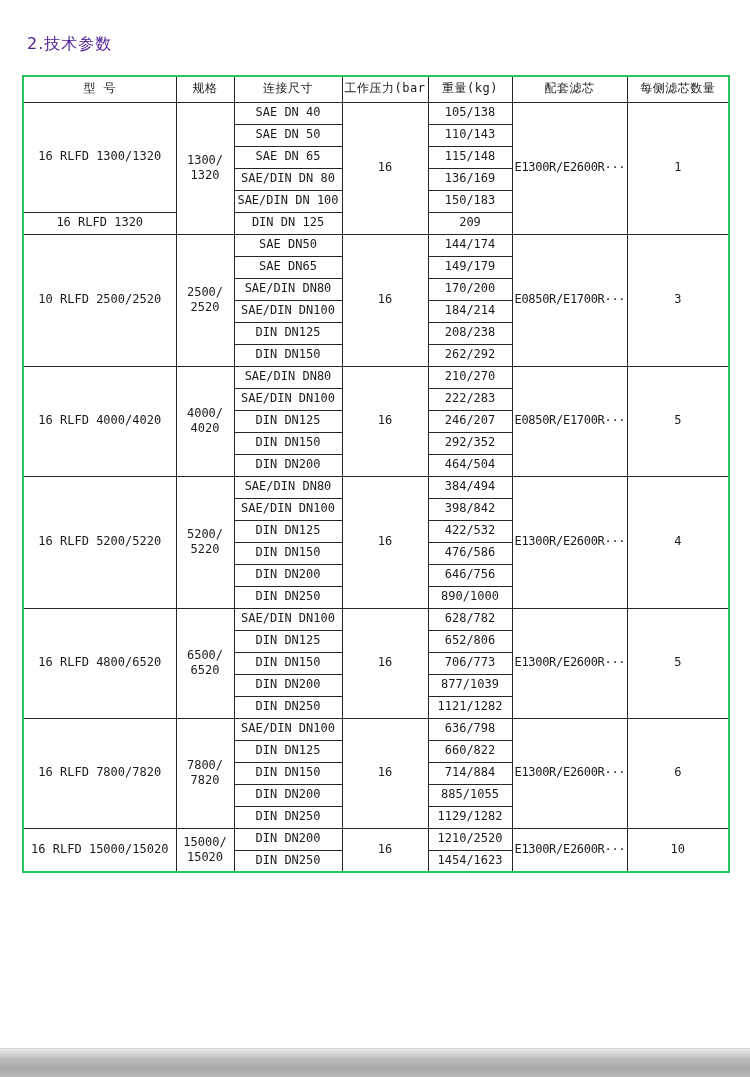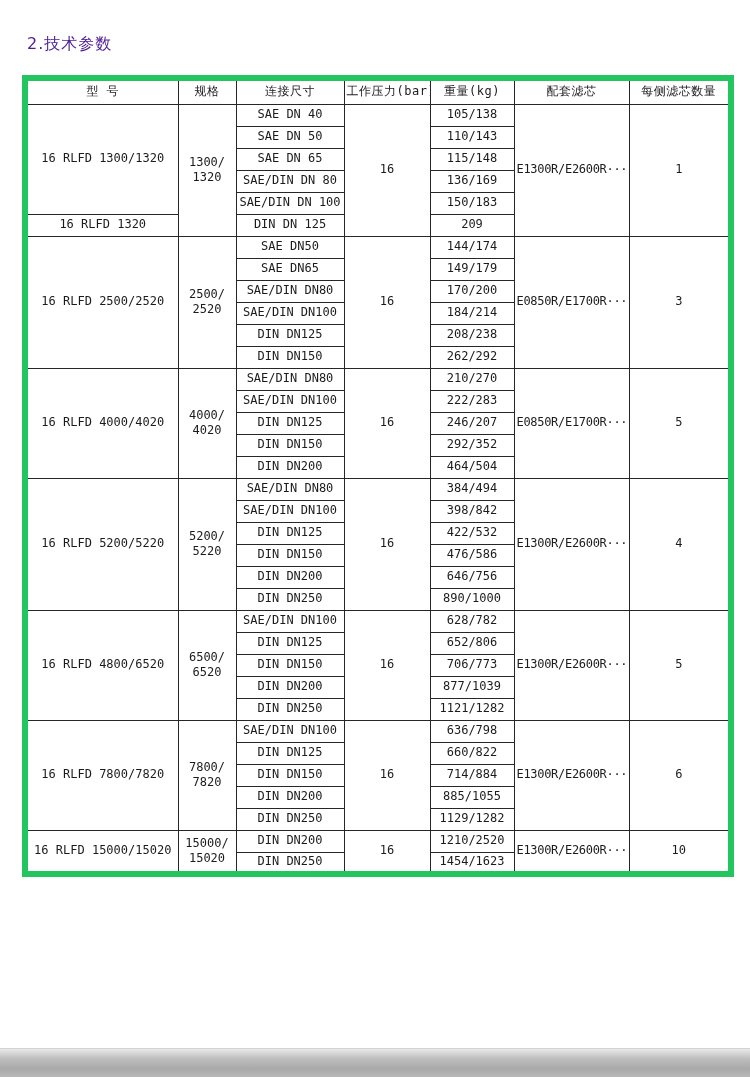--- a/index.html
+++ b/index.html
@@ -18,21 +18,21 @@
     font-family: "DejaVu Sans", "Liberation Sans", sans-serif;
     letter-spacing: 1px;
     color: #4c1d95;
   }
   table.spec {
     position: absolute;
     left: 22px; top: 75px;
     width: 706px;
     border-collapse: collapse;
     table-layout: fixed;
-    border: 6px solid #22c55e;
+    border: 2px solid #22c55e;
     background: #ffffff;
   }
   table.spec th, table.spec td {
     border: 1px solid #262626;
     text-align: center;
     vertical-align: middle;
     font-weight: normal;
     font-size: 12px;
     line-height: 1.15;
     padding: 0 2px;
@@ -111,21 +111,21 @@
       <tr>
         <td class="conn-cell">SAE/DIN DN 100</td>
         <td class="weight-cell">150/183</td>
       </tr>
       <tr>
         <td class="model-cell" rowspan="1">16 RLFD 1320</td>
         <td class="conn-cell">DIN DN 125</td>
         <td class="weight-cell">209</td>
       </tr>
       <tr>
-        <td class="model-cell" rowspan="6">16 RLFD 2500/2520</td>
+        <td class="model-cell" rowspan="6">10 RLFD 2500/2520</td>
         <td class="spec-cell" rowspan="6">
           <div>2500/</div>
           <div>2520</div>
         </td>
         <td class="conn-cell">SAE DN50</td>
         <td class="pressure-cell" rowspan="6">16</td>
         <td class="weight-cell">144/174</td>
         <td class="filter-cell" rowspan="6">E0850R/E1700R···</td>
         <td class="count-cell" rowspan="6">3</td>
       </tr>

